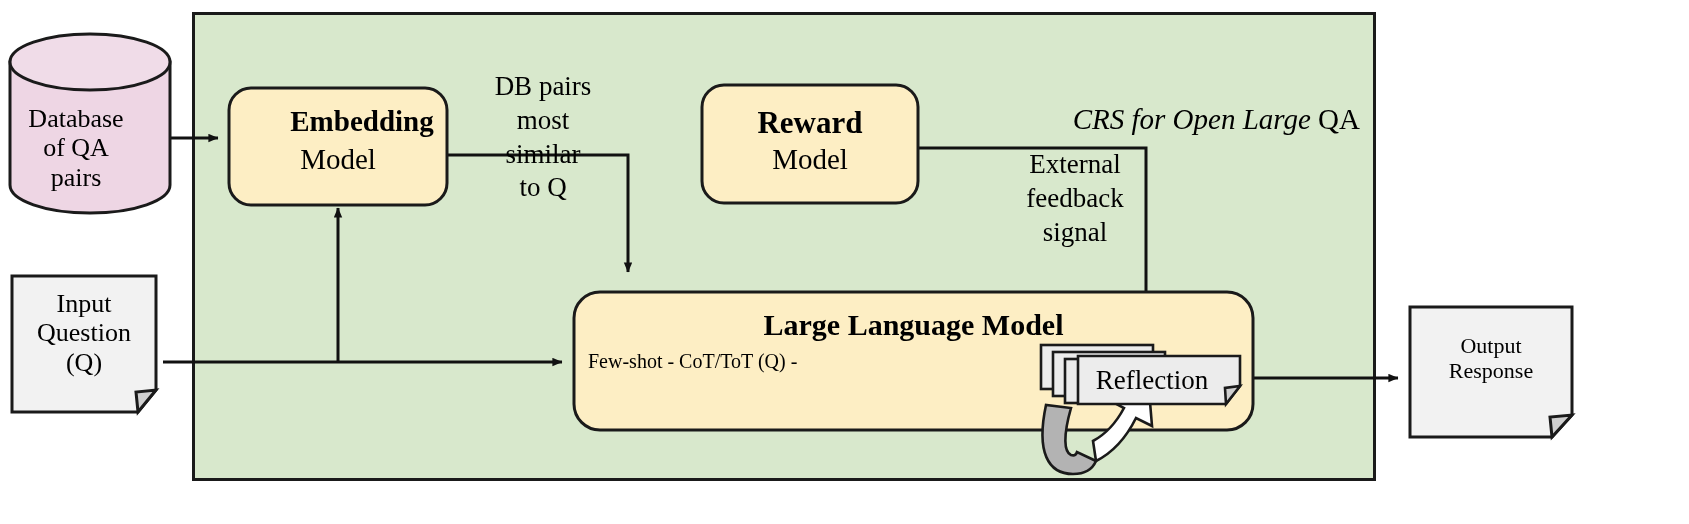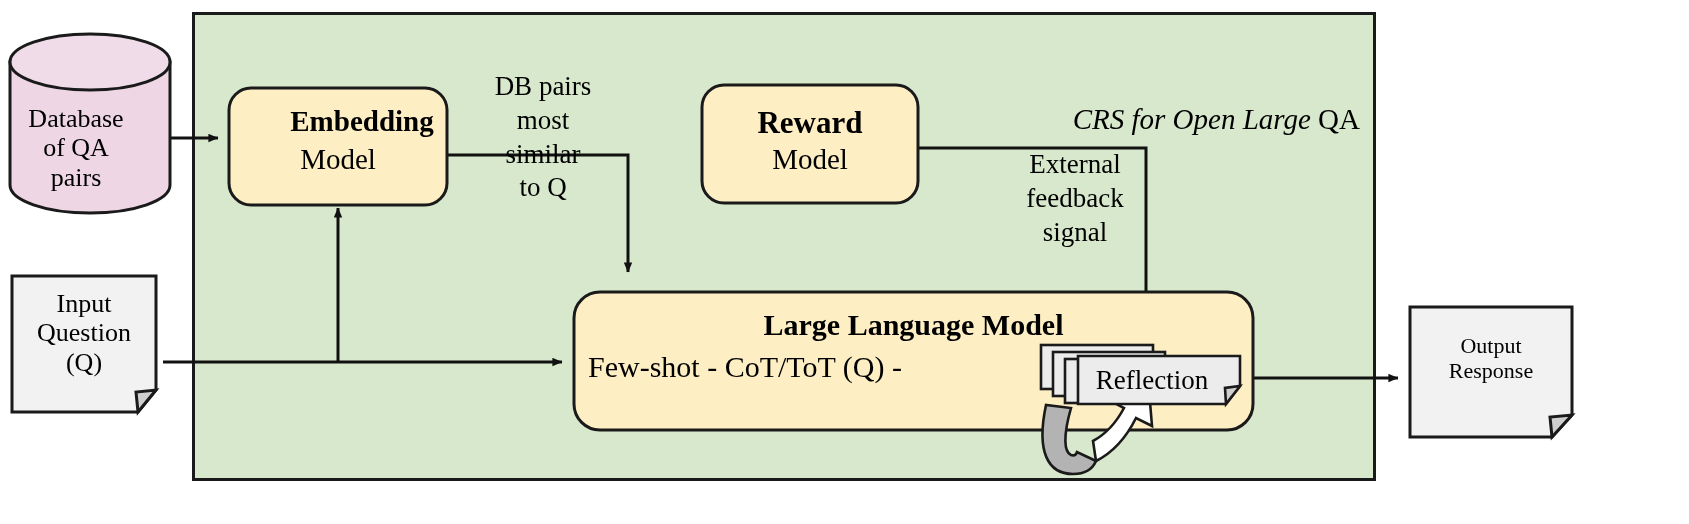--- a/index.html
+++ b/index.html
@@ -99,20 +99,20 @@
   <div class="lbl" style="left:463px;top:70px;width:160px;font-size:27px;line-height:1.25;">DB pairs
 most
 similar
 to Q</div>
 
   <div class="lbl" style="left:1000px;top:148px;width:150px;font-size:27px;line-height:1.25;">External
 feedback
 signal</div>
 
   <div class="lbl bold" style="left:574px;top:308px;width:679px;font-size:30px;">Large Language Model</div>
-  <div class="lbl" style="left:588px;top:350px;width:480px;text-align:left;font-size:30px;">Few-shot  -  CoT/ToT (Q)  -</div>
+  <div class="lbl" style="left:588px;top:350px;width:480px;text-align:left;font-size:20px;">Few-shot  -  CoT/ToT (Q)  -</div>
 
   <div class="lbl" style="left:1078px;top:365px;width:148px;font-size:27px;">Reflection</div>
 
   <div class="lbl" style="left:1410px;top:334px;width:162px;font-size:22px;">Output
 Response</div>
 
 </div>
 
 </body></html>

